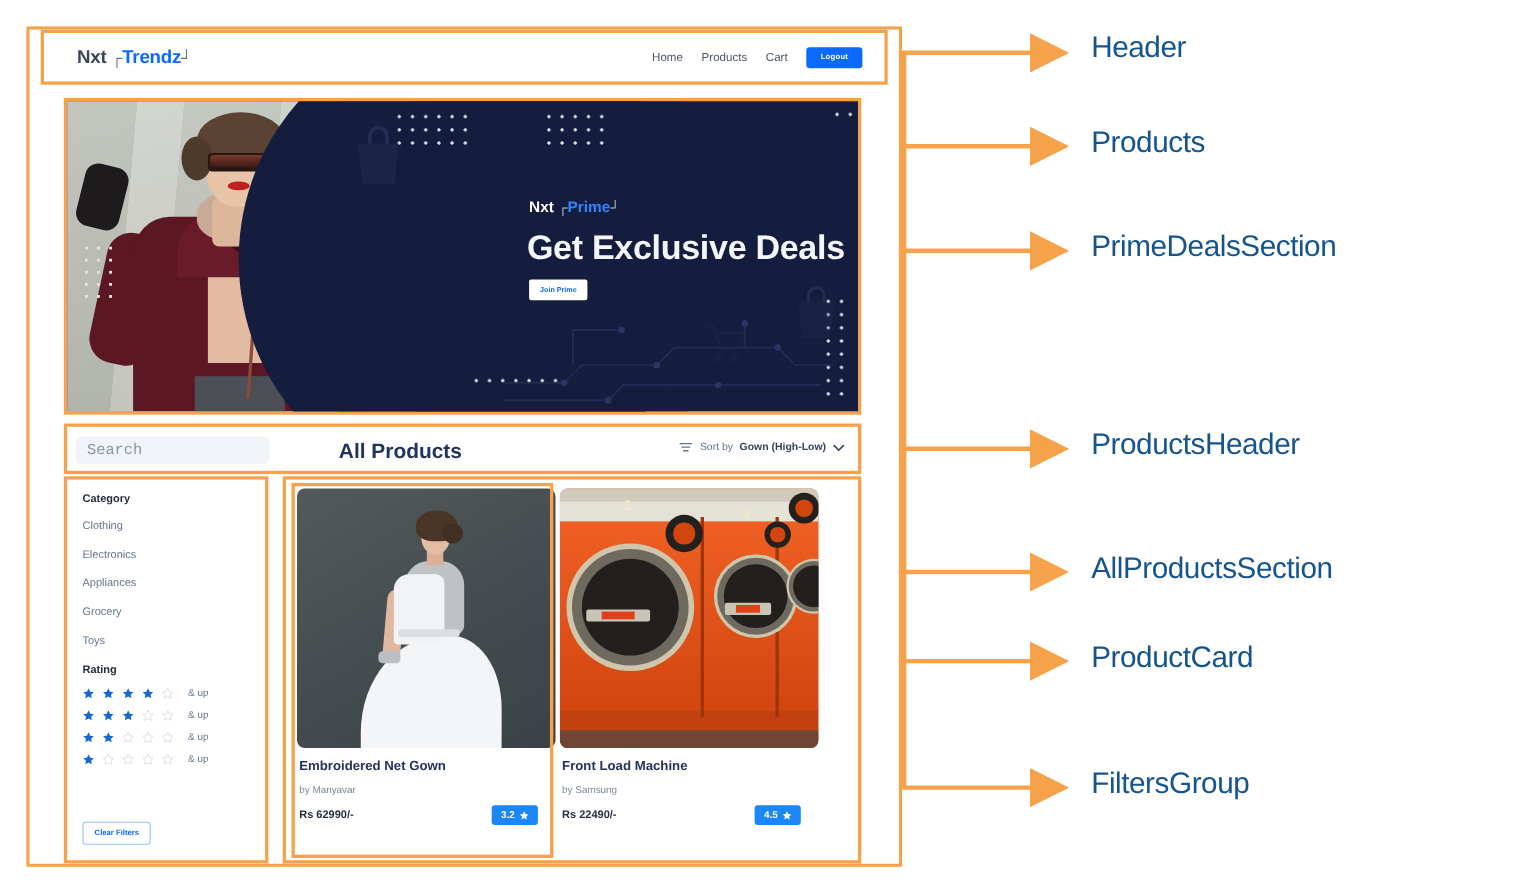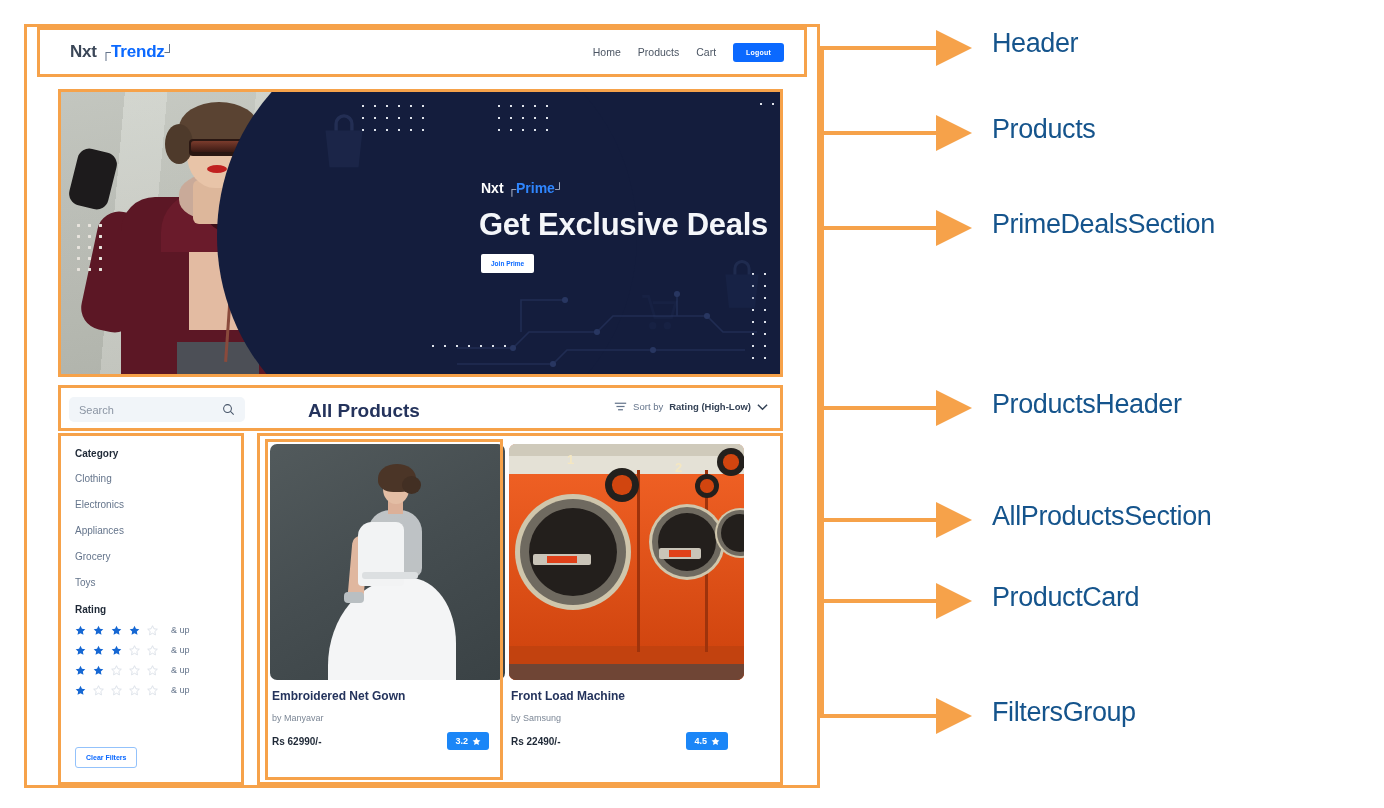--- a/index.html
+++ b/index.html
@@ -181,21 +181,21 @@
   }
   .ph-row { position: absolute; inset: 0; display: flex; align-items: center; }
   .search-wrap {
     position: absolute; left: 8px; top: 9px;
     width: 176px; height: 25px;
     background: #f1f5f9; border-radius: 5px;
     display: flex; align-items: center; padding: 0 10px;
   }
   .search-input {
     flex: 1; border: none; background: transparent; outline: none;
-    font-size: 11px; color: #6b7280; font-family: Liberation Sans, sans-serif;
+    font-size: 14px; color: #6b7280; font-family: Liberation Mono, monospace;
   }
   .search-input::placeholder { color: #8b95a3; }
   .title-all {
     position: absolute; left: 247px; top: 12px;
     font-size: 19px; font-weight: bold; color: #24335c;
   }
   .sort-wrap {
     position: absolute; right: 12px; top: 13px;
     display: flex; align-items: center; gap: 6px;
   }
@@ -446,21 +446,21 @@
 
       <div class="title-all">All Products</div>
 
       <div class="sort-wrap">
         <svg width="13" height="11" viewBox="0 0 16 12">
           <line x1="1" y1="2" x2="15" y2="2" stroke="#64748b" stroke-width="1.5"></line>
           <line x1="3" y1="6" x2="13" y2="6" stroke="#64748b" stroke-width="1.5"></line>
           <line x1="5" y1="10" x2="11" y2="10" stroke="#64748b" stroke-width="1.5"></line>
         </svg>
         <span class="sort-label">Sort by</span>
-        <span class="sort-value">Rating (High-Low)</span>
+        <span class="sort-value">Gown (High-Low)</span>
         <svg width="11" height="8" viewBox="0 0 12 8">
           <path d="M1 1.5 L6 6.5 L11 1.5" fill="none" stroke="#334155" stroke-width="1.6"></path>
         </svg>
       </div>
     </div>
   </div>
 
   <div class="filters-box">
     <div class="filters-inner">
       <div class="f-title">Category</div>

